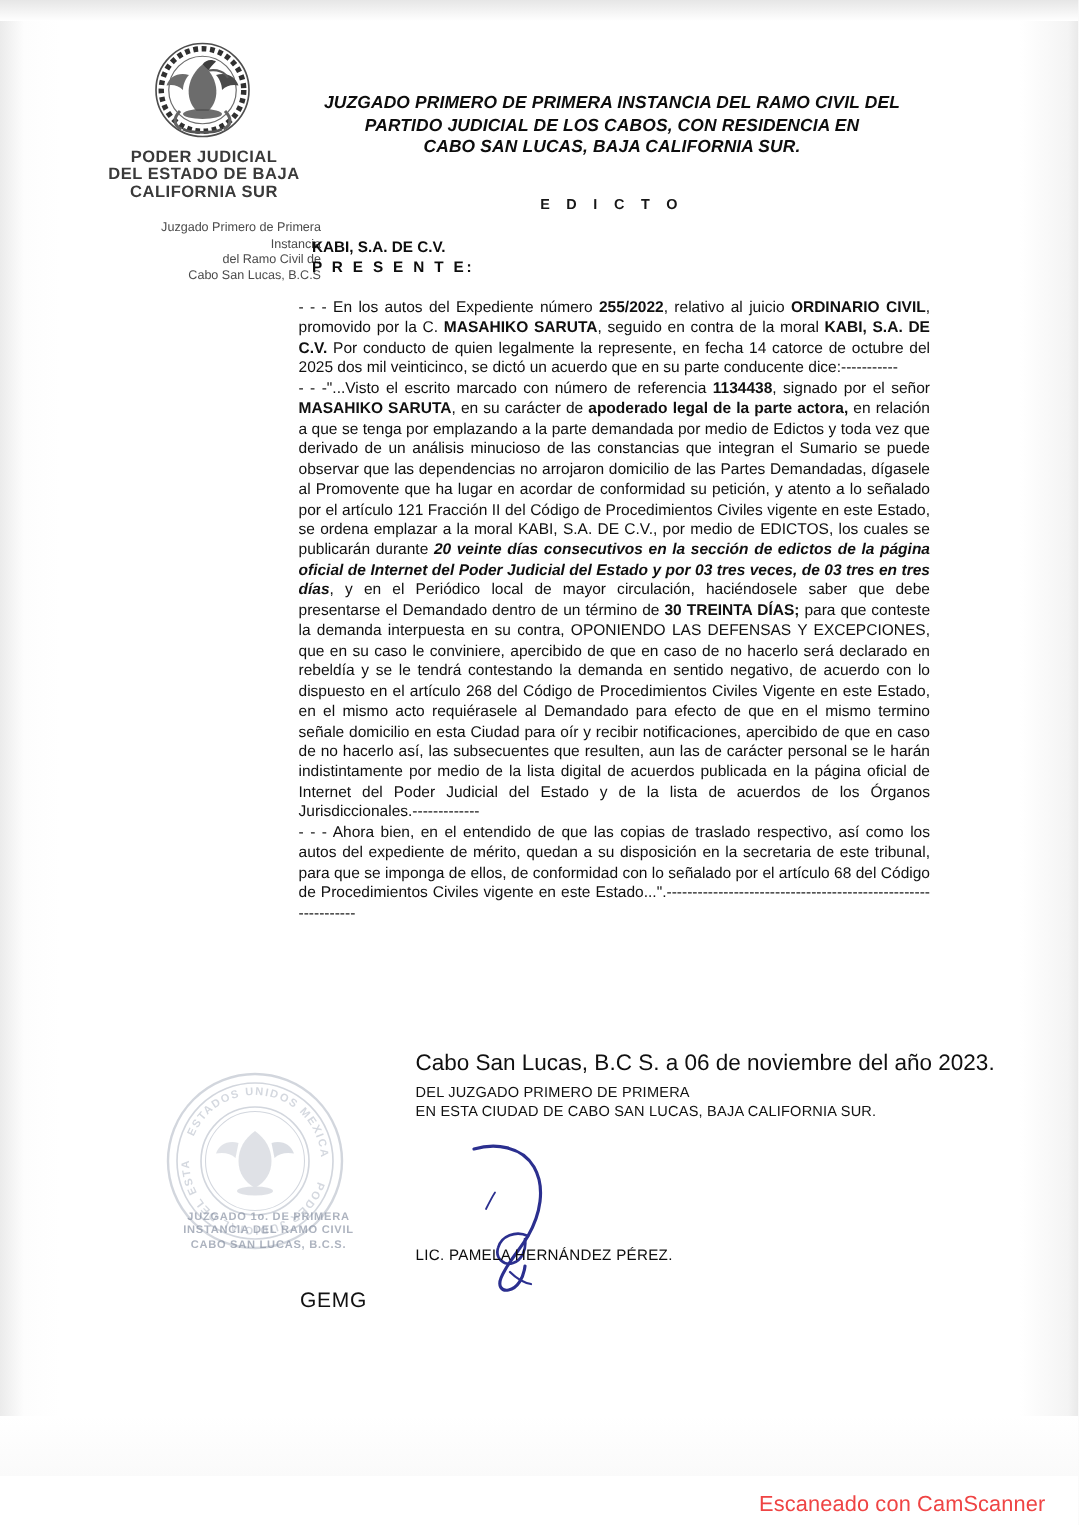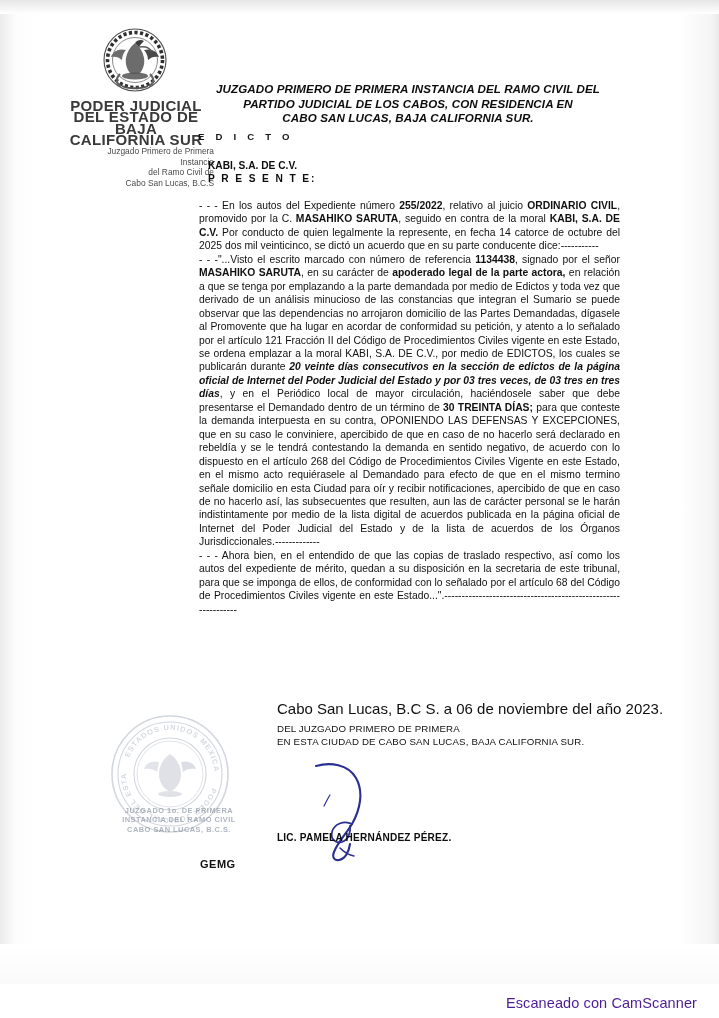--- a/index.html
+++ b/index.html
@@ -44,21 +44,21 @@
     width: 78px; height: 72px;
   }
   #emblem-wrap svg { display: block; }
 
   
   #poder-judicial-block {
     position: absolute;
     left: 58px; top: 100px;
     width: 156px;
     text-align: center;
-    font-size: 15px;
+    font-size: 11px;
     line-height: 11.4px;
     letter-spacing: 0.35px;
     color: #3a3a3a;
     font-weight: 600;
   }
   #juzgado-caption-block {
     position: absolute;
     left: 56px; top: 146px;
     width: 158px;
     text-align: right;
@@ -72,27 +72,26 @@
     position: absolute;
     left: 198px; top: 62px;
     width: 420px;
     text-align: center;
     font-weight: bold;
     font-style: italic;
     font-size: 11.6px;
     line-height: 14.6px;
     letter-spacing: 0.1px;
     color: #0d0d0d;
-    margin-top: 20px;
   }
   #edicto-heading {
     position: absolute;
     left: 198px; top: 131px;
     width: 420px;
-    text-align: left;
+    text-align: center;
     font-size: 9.6px;
     font-weight: bold;
     letter-spacing: 4.2px;
     color: #161616;
   }
 
   
   #addressee-block {
     position: absolute;
     left: 208px; top: 160px;
@@ -130,29 +129,29 @@
     left: 277px; top: 723px;
     font-size: 9.7px;
     line-height: 12.6px;
     letter-spacing: 0.15px;
     color: #111111;
   }
   #signature-name {
     position: absolute;
     left: 277px; top: 832px;
     font-size: 10.1px;
-    font-weight: bold;
+    font-weight: normal;
     letter-spacing: 0.2px;
     color: #0d0d0d;
   }
   #clerk-initials {
     position: absolute;
     left: 200px; top: 858px;
-    font-size: 11px;
-    font-weight: bold;
+    font-size: 14px;
+    font-weight: normal;
     letter-spacing: 0.5px;
     color: #111111;
   }
 
   
   #official-seal {
     position: absolute;
     left: 108px; top: 712px;
     width: 124px; height: 124px;
     opacity: 0.30;
@@ -182,21 +181,21 @@
   #camscanner-footer {
     position: absolute;
     left: 0; bottom: 0;
     width: 719px; height: 34px;
     background: #ffffff;
   }
   #camscanner-label {
     position: absolute;
     right: 22px; bottom: 7px;
     font-size: 14.5px;
-    color: #4c1d95;
+    color: #ef4444;
     letter-spacing: 0.1px;
   }
 </style>
 </head>
 <body>
 
 <div id="page-sheet">
   <div id="page-top-shade"></div>
   <div id="page-bottom-shade"></div>
 </div>

